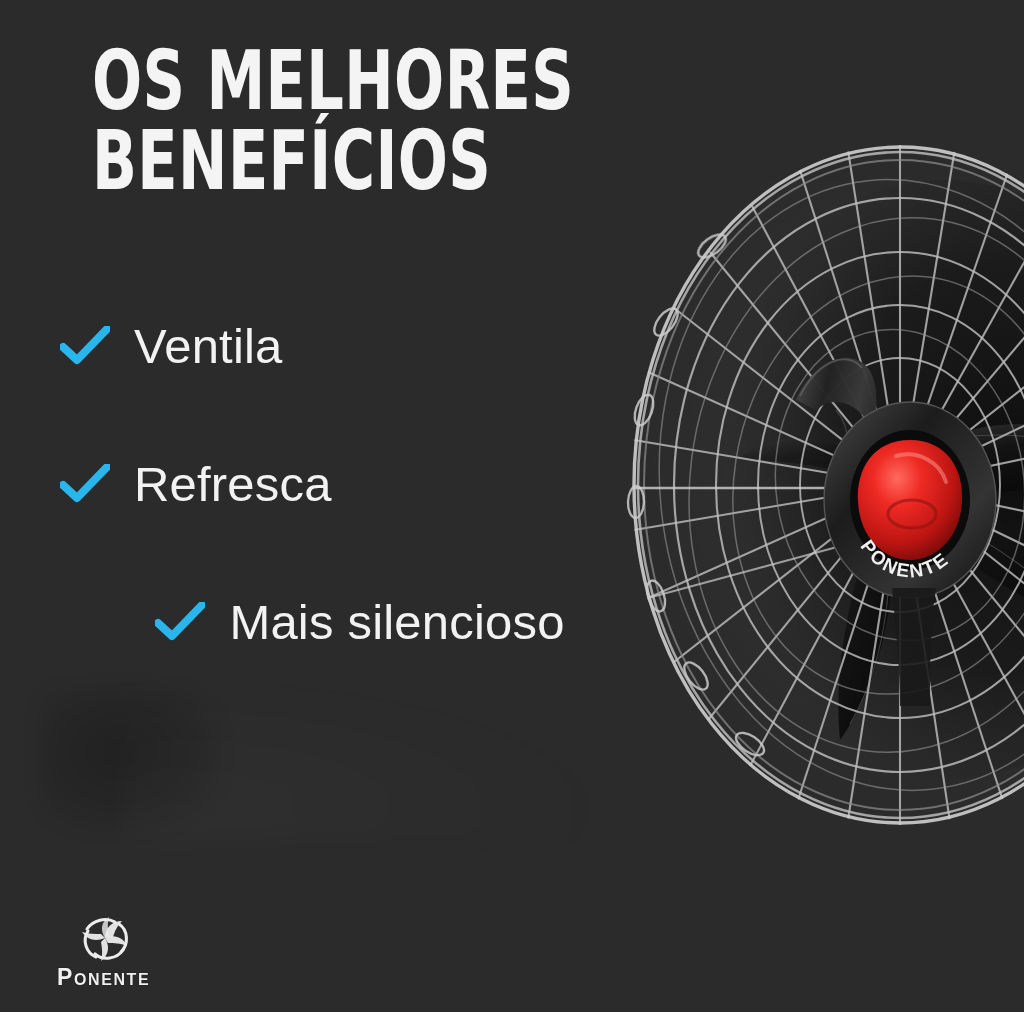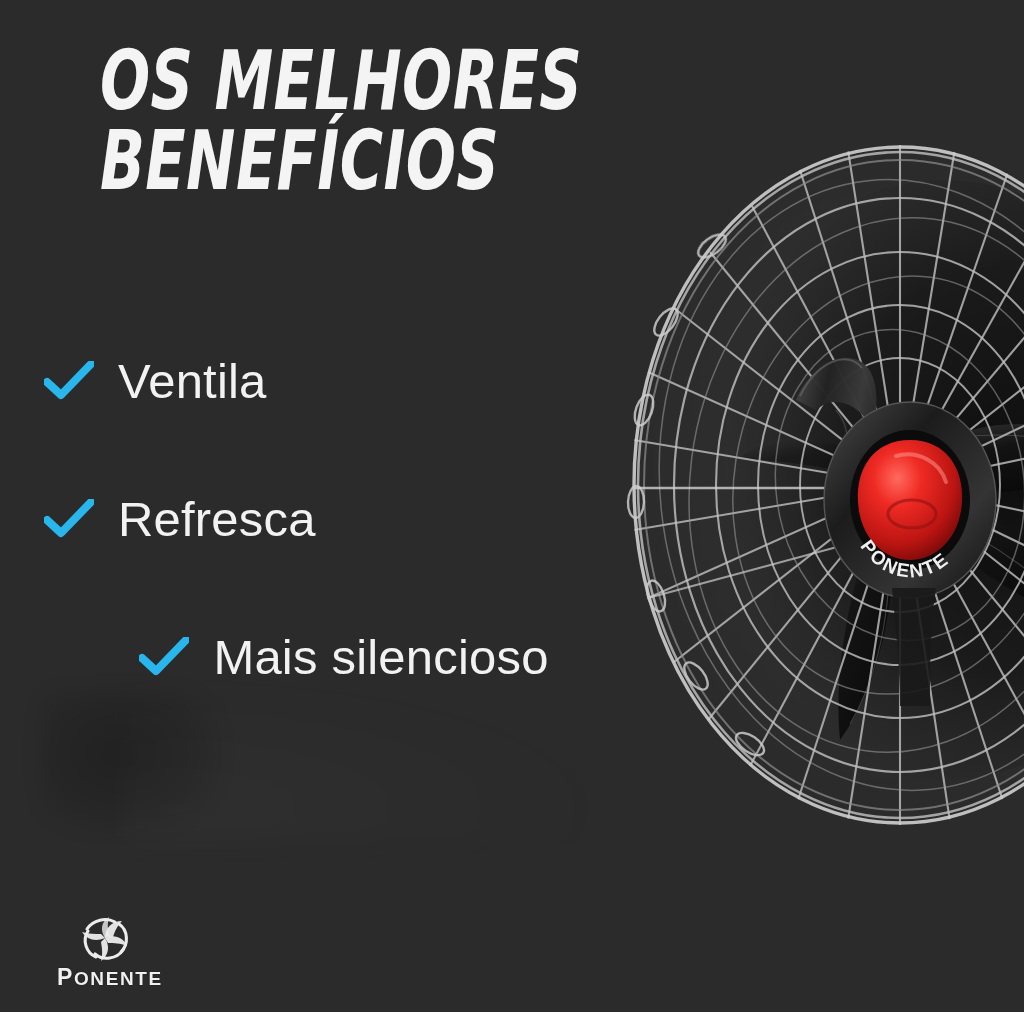--- a/index.html
+++ b/index.html
@@ -38,24 +38,23 @@
     left: 120px; top: 665px;
     width: 520px; height: 180px;
     background: radial-gradient(ellipse at 10% 80%, rgba(255,255,255,0.018) 0%, rgba(255,255,255,0) 70%);
     filter: blur(14px);
     pointer-events: none;
   }
 
   
   #headline-block {
     position: absolute;
-    left: 64px; top: 41px;
+    left: 56px; top: 41px;
     display: flex;
     align-items: flex-end;
-    font-style: italic;
   }
   #accent-bar {
     width: 10px;
     background: #2babe2;
     border-radius: 1px;
     margin-right: 26px;
     box-shadow: 0 0 4px rgba(43,171,226,0.35);
   }
   #headline-text {
     color: #f4f4f4;
@@ -69,23 +68,22 @@
     white-space: nowrap;
   }
   #headline-text .l {
     display: block;
     font-size: 82px;
   }
 
   
   #benefits {
     position: absolute;
-    left: 44px; top: 312px;
+    left: 60px; top: 312px;
     width: 600px;
-    margin-top: 35px;
   }
   .benefit-row {
     display: flex;
     align-items: center;
     height: 68px;
     margin-bottom: 70px;
   }
   .benefit-row:last-child { margin-bottom: 0; justify-content: center; }
   .check-icon {
     width: 50px;
@@ -119,21 +117,21 @@
   #brand-mark svg { display:block; }
   #brand-name {
     margin-top: 2px;
     color: #f0f0f0;
     font-family: "Liberation Sans", sans-serif;
     font-weight: bold;
     font-size: 23px;
     letter-spacing: 1.6px;
     text-shadow: 0 0 1px rgba(0,0,0,0.9);
   }
-  #brand-name .small { font-size: 19px; }
+  #brand-name .small { font-size: 16px; }
 
   
   #product {
     position: absolute;
     left: 600px; top: 110px;
     width: 520px; height: 760px;
     pointer-events: none;
   }
   #product svg { display: block; }
   .prod-glow {

